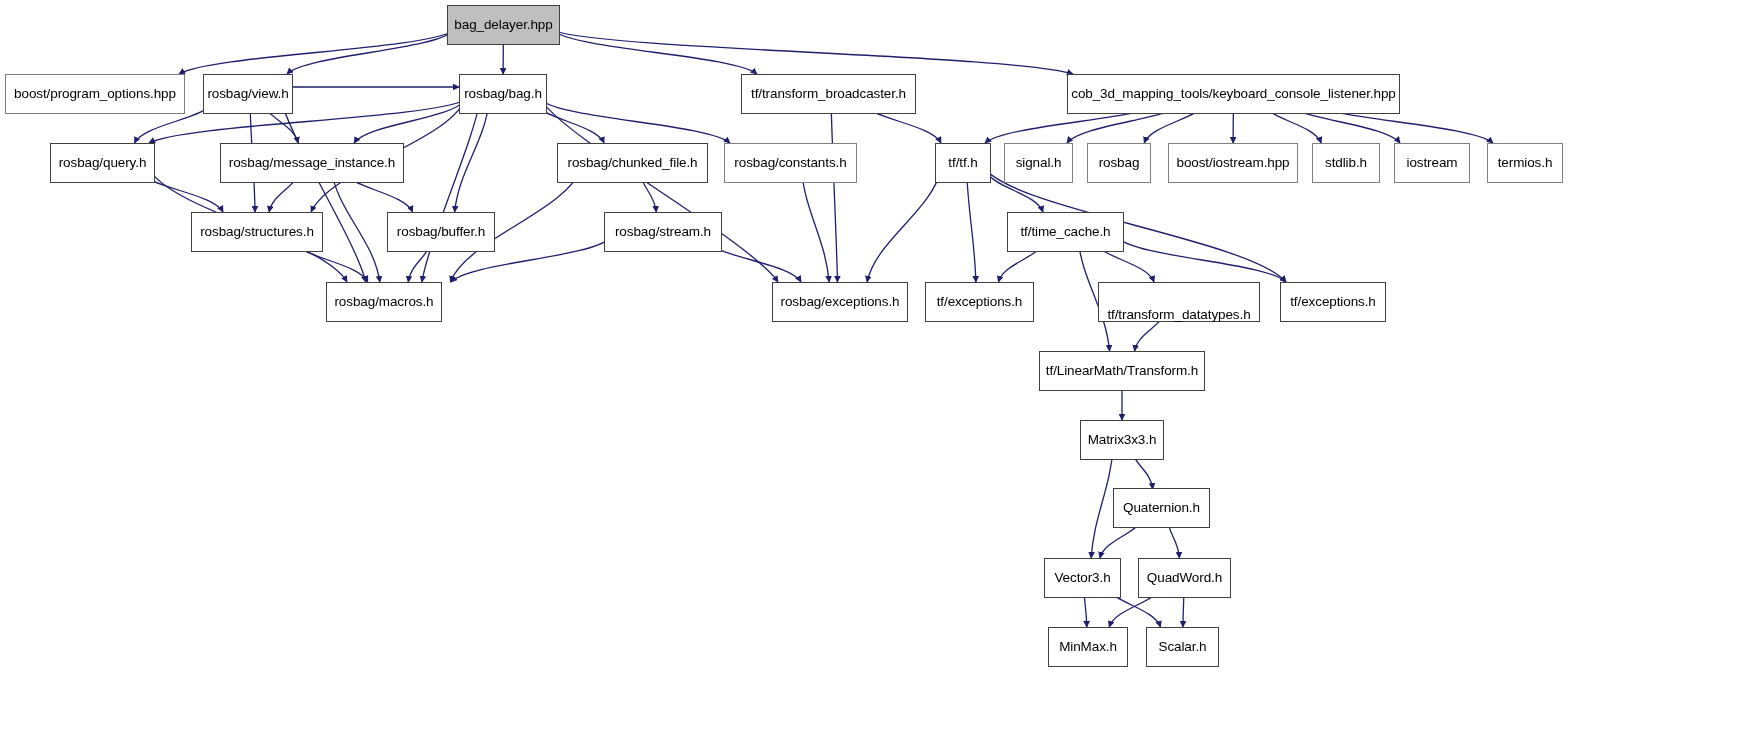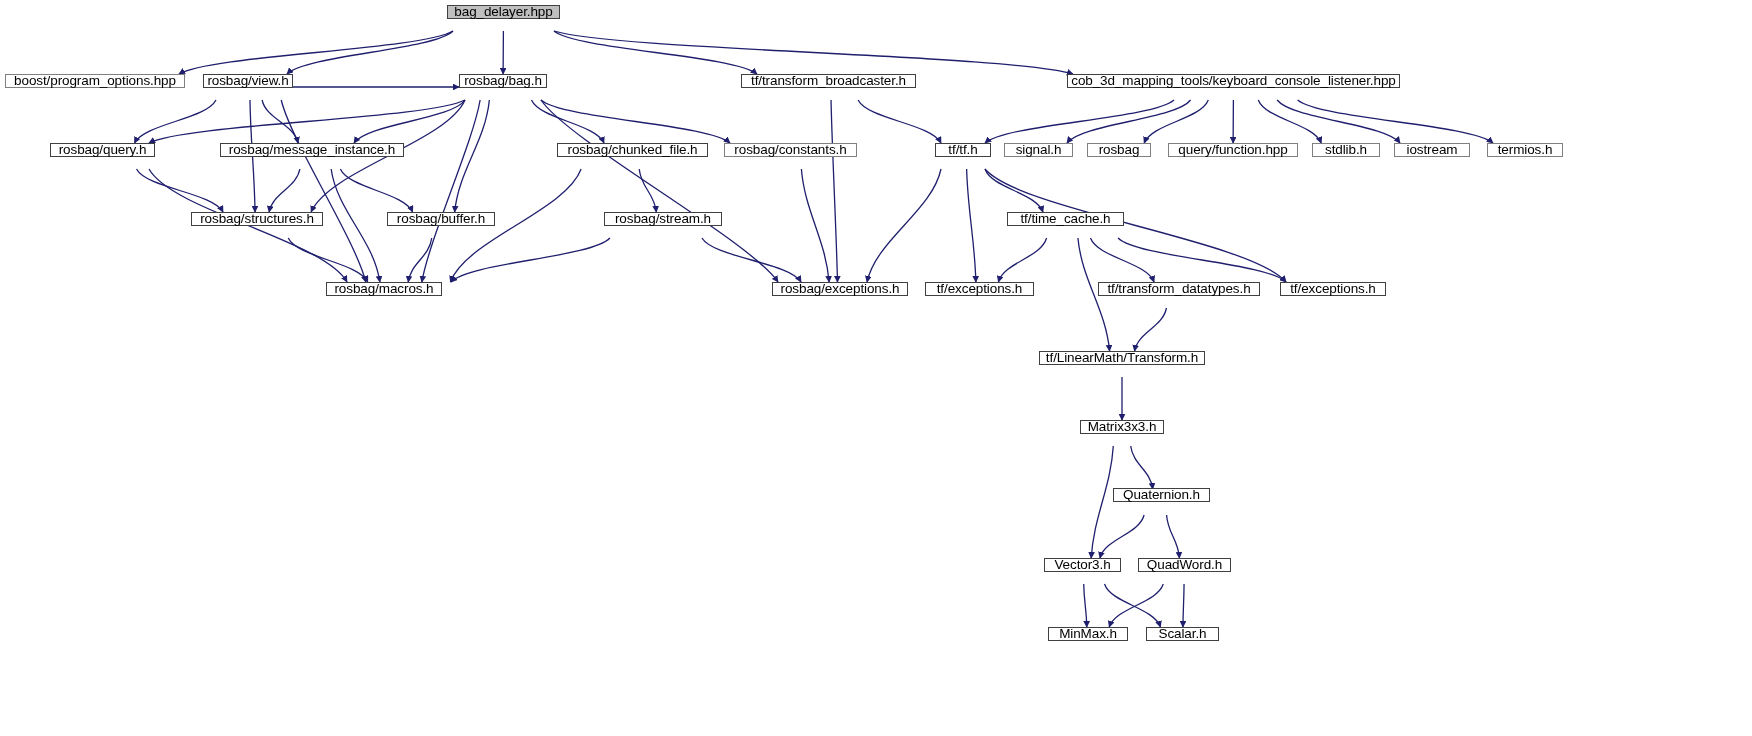--- a/index.html
+++ b/index.html
@@ -23,21 +23,21 @@
     width: 1752px;
     height: 736px;
     pointer-events: none;
   }
   .node {
     position: absolute;
     box-sizing: border-box;
     display: flex;
     align-items: center;
     justify-content: center;
-    height: 14px;
+    height: 40px;
     border: 1px solid #808080;
     background: #ffffff;
     color: #000000;
     font-size: 13.5px;
     line-height: 1;
     white-space: nowrap;
     padding: 0 7px;
     letter-spacing: -0.1px;
   }
   .node.solid {
@@ -156,21 +156,21 @@
       <div class="node solid" style="left: 935px; top: 143px; width: 56px;">
         <span class="node-label">tf/tf.h</span>
       </div>
       <div class="node " style="left: 1004px; top: 143px; width: 69px;">
         <span class="node-label">signal.h</span>
       </div>
       <div class="node " style="left: 1087px; top: 143px; width: 64px;">
         <span class="node-label">rosbag</span>
       </div>
       <div class="node " style="left: 1168px; top: 143px; width: 130px;">
-        <span class="node-label">query/function.hpp</span>
+        <span class="node-label">boost/iostream.hpp</span>
       </div>
       <div class="node " style="left: 1312px; top: 143px; width: 68px; justify-content: center;">
         <span class="node-label">stdlib.h</span>
       </div>
       <div class="node " style="left: 1394px; top: 143px; width: 76px;">
         <span class="node-label">iostream</span>
       </div>
       <div class="node " style="left: 1487px; top: 143px; width: 76px;">
         <span class="node-label">termios.h</span>
       </div>

